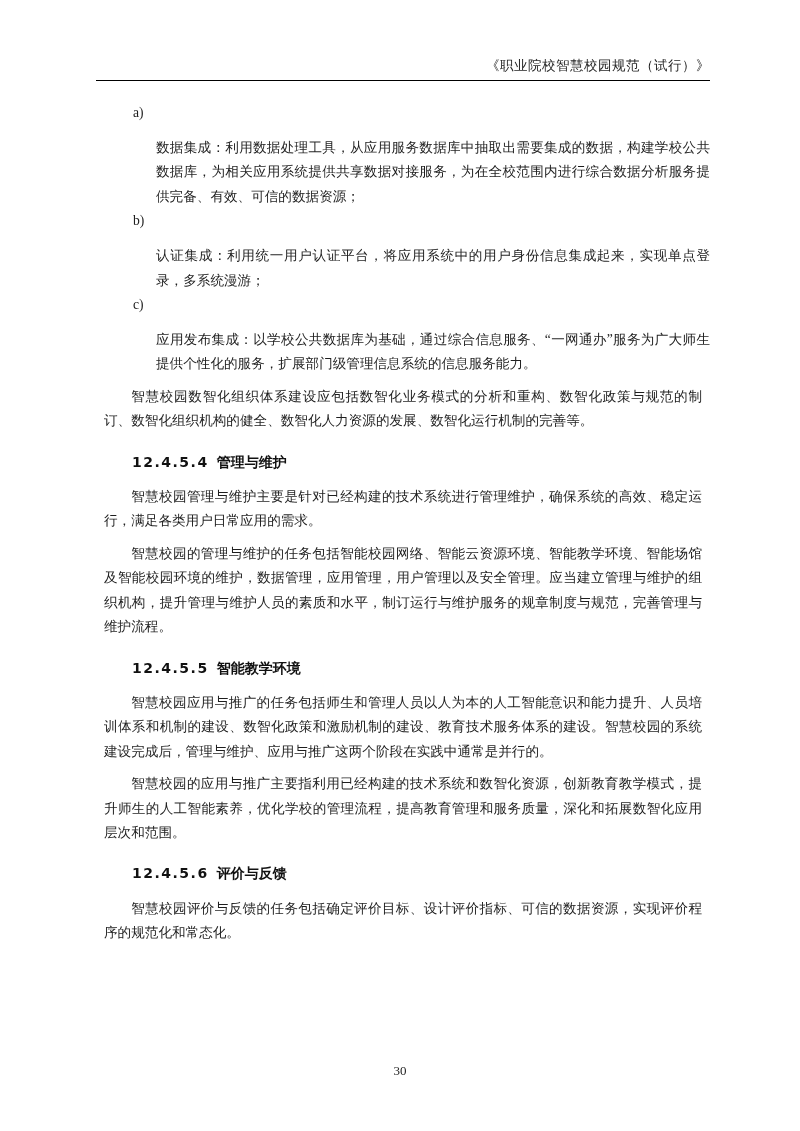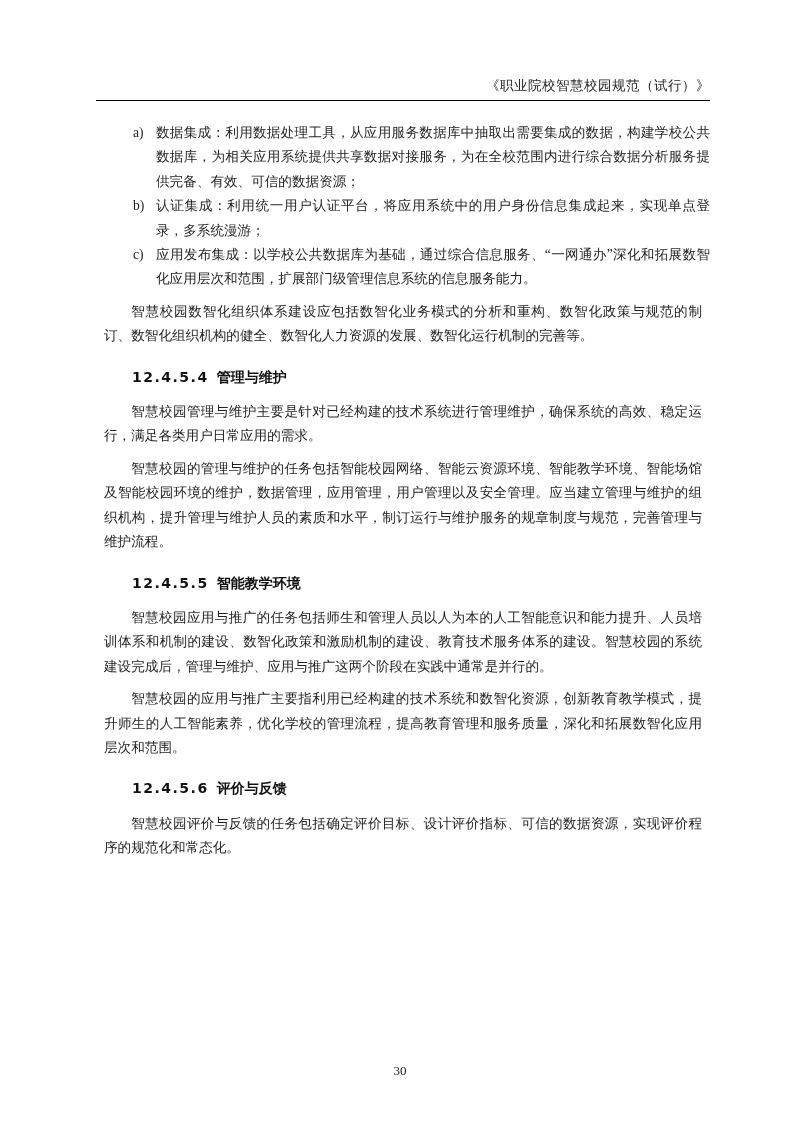--- a/index.html
+++ b/index.html
@@ -11,21 +11,21 @@
     box-sizing:border-box;
     font-family:"Liberation Serif","DejaVu Serif",serif;
     color:#1e1e1e;
     overflow:hidden;
   }
   .content{
     position:absolute;
     left:96px;right:90px;top:0;
   }
   .page-header{
-    padding-top:76px;
+    padding-top:56px;
     border-bottom:1px solid #000;
     padding-bottom:5px;
     text-align:right;
   }
   .header-title{
     font-size:13.5px;
     letter-spacing:0.5px;
   }
   .body-text{
     margin-top:20px;
@@ -37,20 +37,21 @@
   }
   .abc-item{
     display:flex;
   }
   .abc-marker{
     flex:0 0 23px;
   }
   .abc-text{
     flex:1;
     text-align:justify;
+    margin-top:35px;
   }
   .para{
     margin:8px;
     text-indent:2em;
     text-align:justify;
   }
   .sec-heading{
     margin:16px 0 11px 36px;
     font-family:"DejaVu Sans","Liberation Sans",sans-serif;
     font-weight:bold;
@@ -86,21 +87,21 @@
         <div class="abc-item">
           <span class="abc-marker">a)</span>
           <span class="abc-text">数据集成：利用数据处理工具，从应用服务数据库中抽取出需要集成的数据，构建学校公共数据库，为相关应用系统提供共享数据对接服务，为在全校范围内进行综合数据分析服务提供完备、有效、可信的数据资源；</span>
         </div>
         <div class="abc-item">
           <span class="abc-marker">b)</span>
           <span class="abc-text">认证集成：利用统一用户认证平台，将应用系统中的用户身份信息集成起来，实现单点登录，多系统漫游；</span>
         </div>
         <div class="abc-item">
           <span class="abc-marker">c)</span>
-          <span class="abc-text">应用发布集成：以学校公共数据库为基础，通过综合信息服务、“一网通办”深化和拓展数智化应用层次和范围，扩展部门级管理信息系统的信息服务能力。</span>
+          <span class="abc-text">应用发布集成：以学校公共数据库为基础，通过综合信息服务、“一网通办”服务为广大师生提供个性化的服务，扩展部门级管理信息系统的信息服务能力。</span>
         </div>
       </div>
 
       <p class="para">智慧校园数智化组织体系建设应包括数智化业务模式的分析和重构、数智化政策与规范的制订、数智化组织机构的健全、数智化人力资源的发展、数智化运行机制的完善等。</p>
 
       <h3 class="sec-heading">
         <span class="sec-number">12.4.5.4</span><span>管理与维护</span>
       </h3>
       <p class="para">智慧校园管理与维护主要是针对已经构建的技术系统进行管理维护，确保系统的高效、稳定运行，满足各类用户日常应用的需求。</p>
       <p class="para">智慧校园的管理与维护的任务包括智能校园网络、智能云资源环境、智能教学环境、智能场馆及智能校园环境的维护，数据管理，应用管理，用户管理以及安全管理。应当建立管理与维护的组织机构，提升管理与维护人员的素质和水平，制订运行与维护服务的规章制度与规范，完善管理与维护流程。</p>

